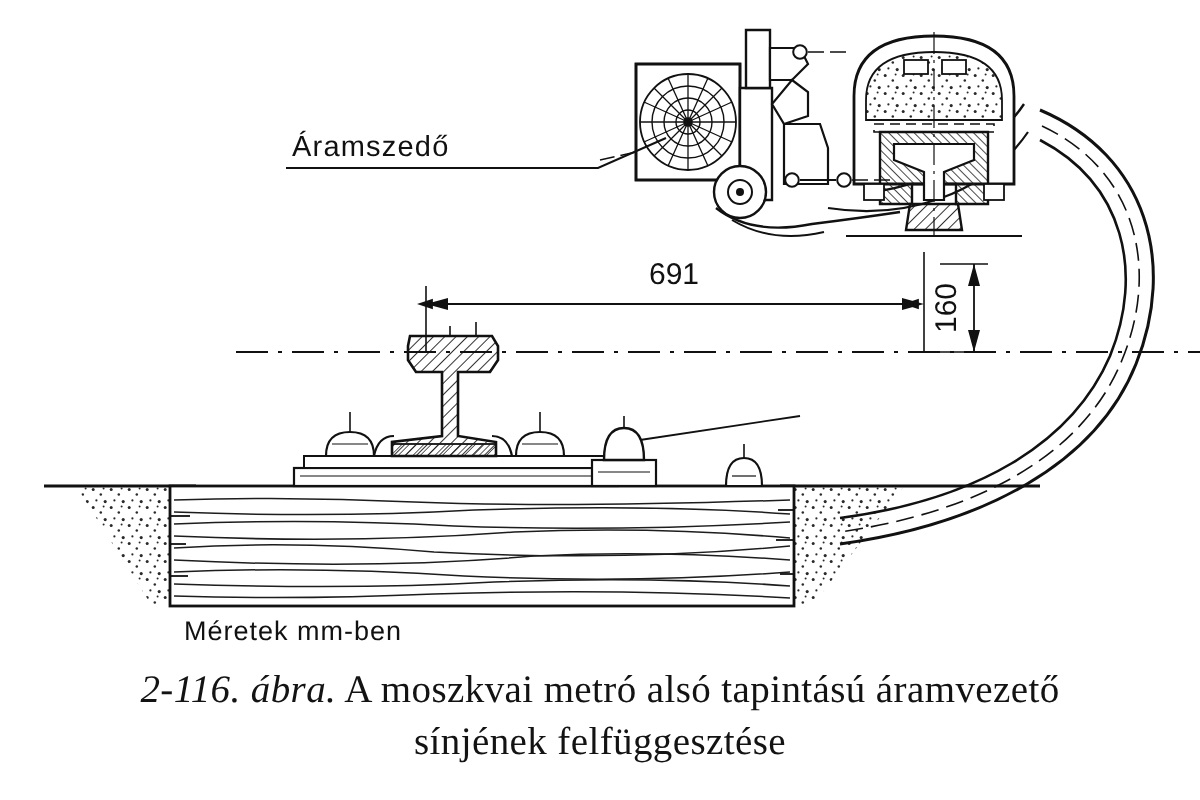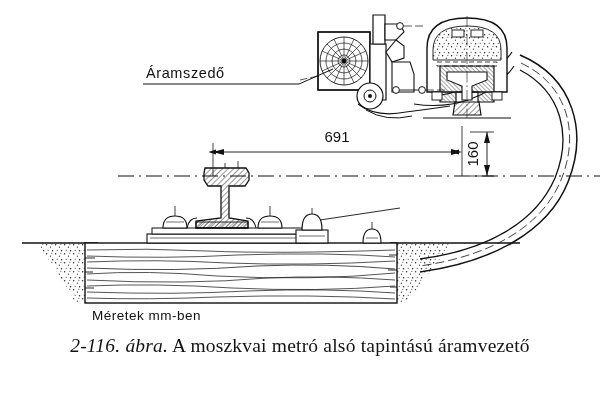--- a/index.html
+++ b/index.html
@@ -231,15 +231,16 @@
     <g>
       <text x="146" y="78" font-family="Liberation Sans, sans-serif" font-size="14.5" fill="#111" letter-spacing="0.6">Áramszedő</text>
       <path d="M143,84 L299,84 L333,69" fill="none" stroke="#111" stroke-width="1"></path>
     </g>
 
     <text x="92" y="320" font-family="Liberation Sans, sans-serif" font-size="13.5" fill="#111" letter-spacing="0.5">Méretek mm-ben</text>
   </svg>
 
   <div class="caption-block">
     <div class="caption-line"><span class="cap-ital">2-116. ábra.</span><span class="cap-rom"> A moszkvai metró alsó tapintású áramvezető</span></div>
+    <div class="caption-line caption-line-2">sínjének felfüggesztése</div>
   </div>
 
 </div>
 
 </body></html>

